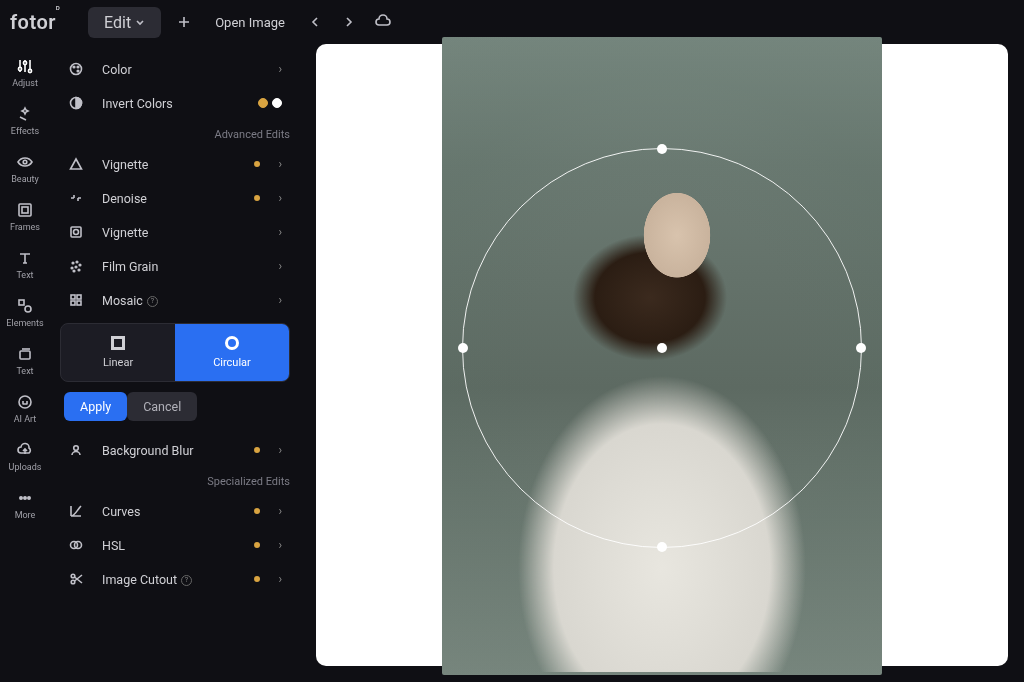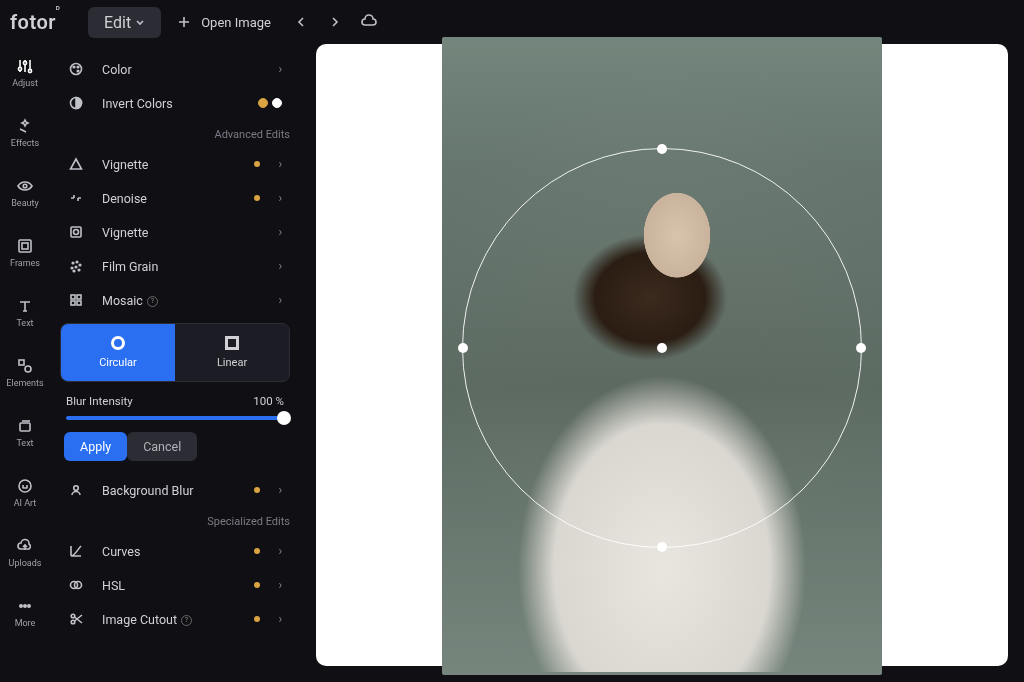--- a/index.html
+++ b/index.html
@@ -3,28 +3,28 @@
   <meta charset="utf-8">
   <style>
     * { margin:0; padding:0; box-sizing:border-box; font-family:-apple-system,BlinkMacSystemFont,"Segoe UI",Roboto,sans-serif; }
     body { background:#0f0f14; color:#d0d0d5; width:1024px; height:682px; overflow:hidden; display:flex; flex-direction:column; }
 
     
     .topbar { height:44px; display:flex; align-items:center; padding:0 10px; gap:6px; }
     .logo   { font-weight:600; font-size:20px; letter-spacing:0.5px; margin-right:22px; }
     .logo sup { font-size:8px; top:-9px; position:relative; }
     .edit-btn { background:#2c2c34; border-radius:6px; padding:6px 16px; display:flex; align-items:center; gap:4px; font-size:16px; cursor:pointer; }
-    .open-img { display:flex; align-items:center; gap:10px; font-size:13px; padding:0 10px; cursor:pointer; }
+    .open-img { display:flex; align-items:center; gap:24px; font-size:13px; padding:0 10px; cursor:pointer; }
     .top-ico { width:28px; height:28px; display:flex; align-items:center; justify-content:center; border-radius:6px; cursor:pointer; color:#888; }
 
     
     .main { flex:1; display:flex; min-height:0; }
 
     
-    .rail { width:50px; display:flex; flex-direction:column; align-items:center; gap:16px; padding-top:6px; }
+    .rail { width:50px; display:flex; flex-direction:column; align-items:center; gap:4px; padding-top:6px; }
     .rail-item { width:46px; display:flex; flex-direction:column; align-items:center; gap:2px; padding:6px 0; cursor:pointer; border-radius:6px; }
     .rail-item.active svg { stroke:#fff; }
     .rail-ico { width:20px; height:20px; display:flex; align-items:center; justify-content:center; }
     .rail-label { font-size:9px; color:#a0a0a8; }
 
     
     .panel { width:250px; padding:8px 10px 10px 10px; overflow-y:auto; scrollbar-width:thin; scrollbar-color:#444 transparent; }
     .panel::-webkit-scrollbar { width:6px; } .panel::-webkit-scrollbar-thumb{background:#444;border-radius:3px;}
     .pan-row { display:flex; align-items:center; height:34px; padding:0 8px; border-radius:6px; cursor:pointer; gap:18px; font-size:12.5px; }
     .pan-row.active { background:#2c2c34; }
@@ -290,39 +290,30 @@
             <rect x="9" y="3" width="4" height="4"></rect>
             <rect x="3" y="9" width="4" height="4"></rect>
             <rect x="9" y="9" width="4" height="4"></rect>
           </svg>
         </span>
       <span class="lbl"><span>Mosaic</span><span class="q">?</span></span>
       <span class="chev">›</span>
     </div>
 
     <div class="blur-opts">
+      <div class="blur-opt">
+        <div class="shape rect"></div>
+        <span>Linear</span>
+      </div>
       <div class="blur-opt sel">
         <div class="shape circ"></div>
         <span>Circular</span>
       </div>
-      <div class="blur-opt">
-        <div class="shape rect"></div>
-        <span>Linear</span>
-      </div>
-    </div>
-
-    <div class="intensity">
-      <div class="hdr">
-        <span>Blur Intensity</span>
-        <span>100 %</span>
-      </div>
-      <div class="slider">
-          <div class="knob"></div>
-        </div>
-    </div>
+    </div>
+
 
     <div class="btn-row">
       <button class="btn primary">Apply</button>
       <button class="btn ghost">Cancel</button>
     </div>
 
     <div class="pan-row">
       <span class="ico">
           <svg width="16" height="16" viewBox="0 0 16 16">
             <circle cx="8" cy="6" r="2.3"></circle>

